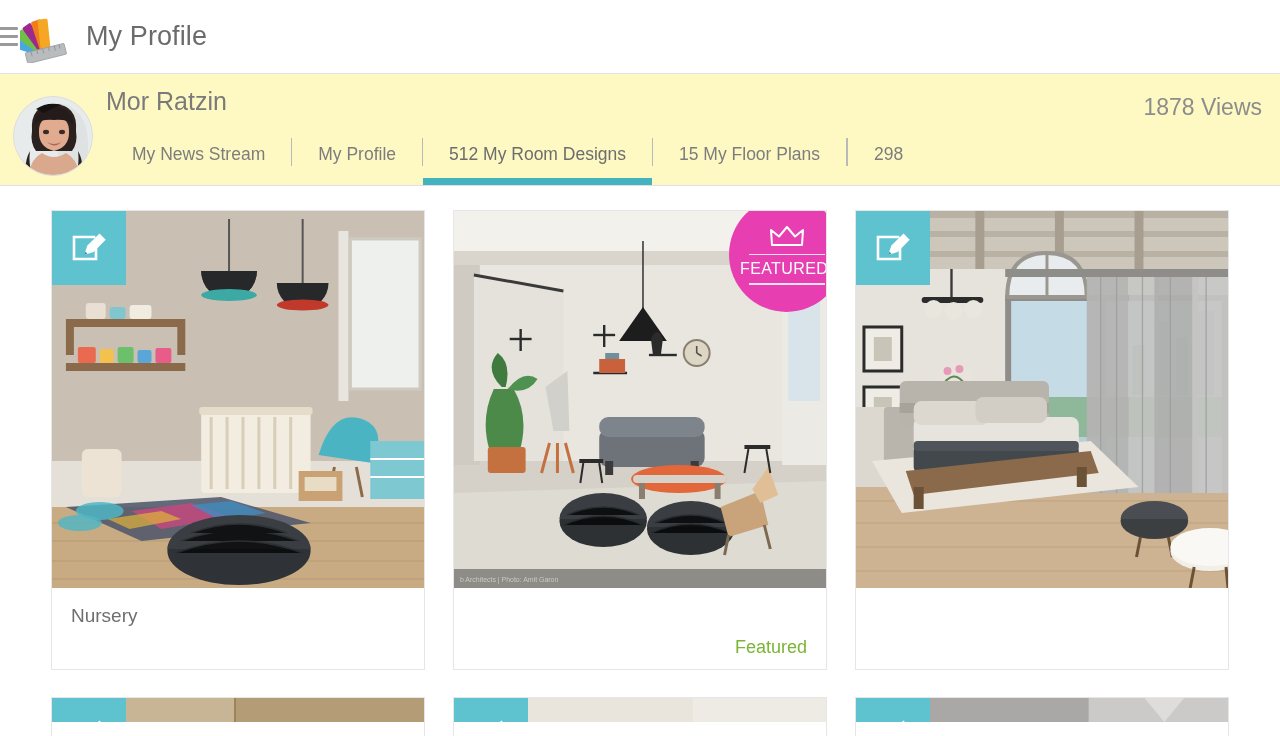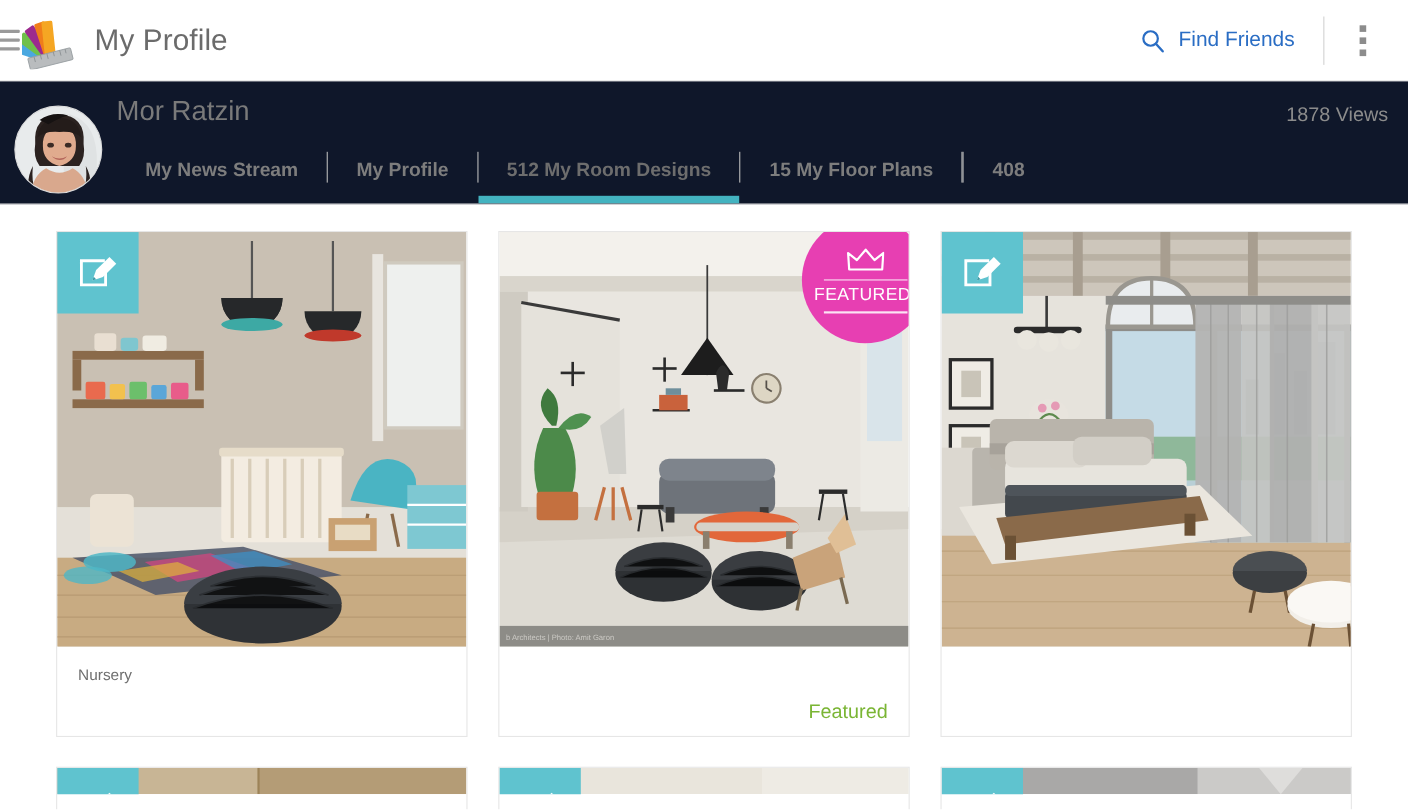--- a/index.html
+++ b/index.html
@@ -103,21 +103,21 @@
     display: block;
     width: 6px;
     height: 6px;
     background: #8c8c8c;
   }
 
   
   .profilebar {
     position: relative;
     height: 112px;
-    background: #0f172a;
+    background: #fef9c3;
     border-bottom: 1px solid #e0e0e0;
   }
 
   .avatar {
     position: absolute;
     left: 13px;
     top: 22px;
     width: 80px;
     height: 80px;
     border-radius: 50%;
@@ -133,35 +133,34 @@
     top: 13px;
     font-size: 25px;
     color: #7a7a7a;
     font-weight: 400;
   }
 
   .views {
     position: absolute;
     right: 18px;
     top: 20px;
-    font-size: 18px;
+    font-size: 23px;
     color: #8c8c8c;
     text-align: center;
   }
 
   .tabs {
     position: absolute;
     left: 106px;
     right: 0;
     bottom: 0;
     height: 62px;
     display: flex;
     align-items: flex-start;
     overflow: hidden;
-    font-weight: bold;
   }
   .tab {
     position: relative;
     height: 62px;
     display: flex;
     align-items: center;
     justify-content: center;
     padding: 0 26px;
     cursor: pointer;
     white-space: nowrap;
@@ -275,21 +274,21 @@
     font-weight: 400;
     white-space: nowrap;
   }
 
   .card-body {
     height: 81px;
     position: relative;
     padding: 17px 19px 0 19px;
   }
   .card-title {
-    font-size: 14px;
+    font-size: 19px;
     color: #6f6f6f;
   }
   .card-featured-tag {
     position: absolute;
     right: 19px;
     bottom: 11px;
     font-size: 18px;
     color: #7ab534;
   }
 
@@ -334,38 +333,20 @@
           <line x1="4" y1="-6" x2="4" y2="-2"></line>
           <line x1="10" y1="-6" x2="10" y2="-1"></line>
           <line x1="15" y1="-6" x2="15" y2="-2"></line>
         </g>
       </g>
     </svg>
   </div>
 
   <div class="app-title">My Profile</div>
 
-  <div class="topbar-right">
-
-    <div class="find-friends">
-      <svg class="search-icon" viewBox="0 0 24 24">
-        <circle cx="10" cy="10" r="6.6" fill="none" stroke="#2a6dc4" stroke-width="2"></circle>
-        <line x1="14.8" y1="14.8" x2="21" y2="21.6" stroke="#2a6dc4" stroke-width="2.2" stroke-linecap="round"></line>
-      </svg>
-      <span class="find-friends-label">Find Friends</span>
-    </div>
-
-    <div class="topbar-divider"></div>
-
-    <div class="kebab">
-      <i></i>
-      <i></i>
-      <i></i>
-    </div>
-  </div>
 </div>
 
 <div class="profilebar">
 
   <div class="avatar">
     <svg viewBox="0 0 80 80">
       <rect width="80" height="80" fill="#e8ebec"></rect>
       <path d="M44 6 Q72 10 74 44 L74 80 L44 80 Z" fill="#dfe2e3"></path>
       <path d="M18 34 Q16 8 40 7 Q64 8 62 34 Q64 46 58 54 L22 54 Q16 46 18 34 Z" fill="#2b2220"></path>
       <path d="M25 36 Q24 20 40 19 Q56 20 55 36 Q55 50 40 54 Q25 50 25 36 Z" fill="#e0ab8e"></path>
@@ -401,21 +382,21 @@
     <div class="tab-sep"></div>
 
     <div class="tab">
       <span class="tab-label">15 My Floor Plans</span>
     </div>
     <div class="tab-sep"></div>
 
     <div class="tab-sep"></div>
 
     <div class="tab">
-      <span class="tab-label">408</span>
+      <span class="tab-label">298</span>
     </div>
   </div>
 </div>
 
 <div class="content">
   <div class="grid">
 
     <div class="card">
       <div class="card-media">
         <div class="card-photo">

